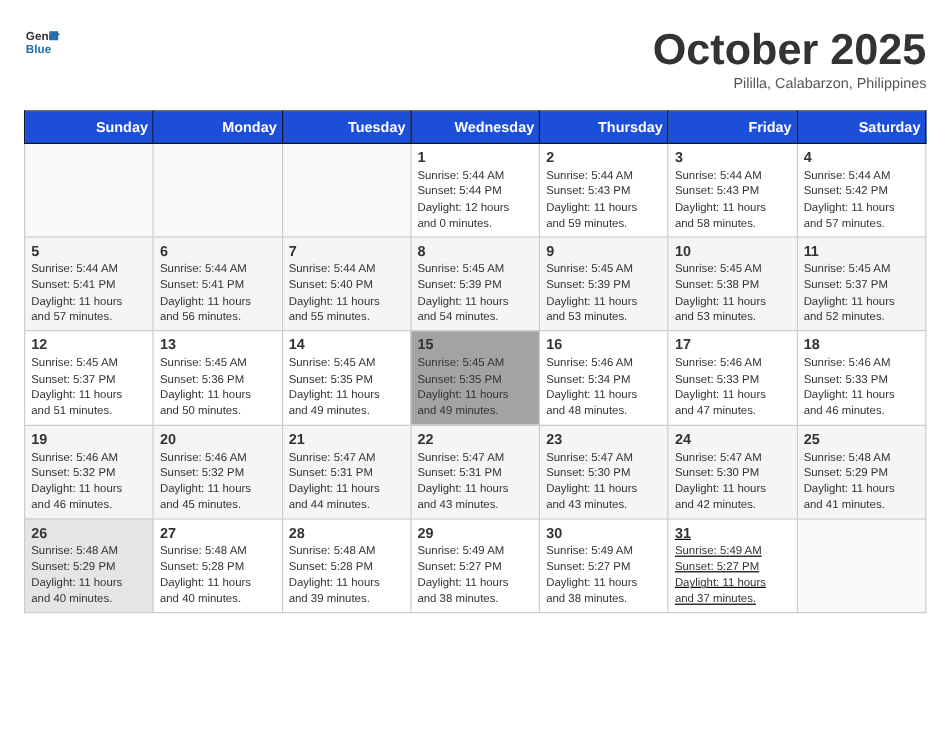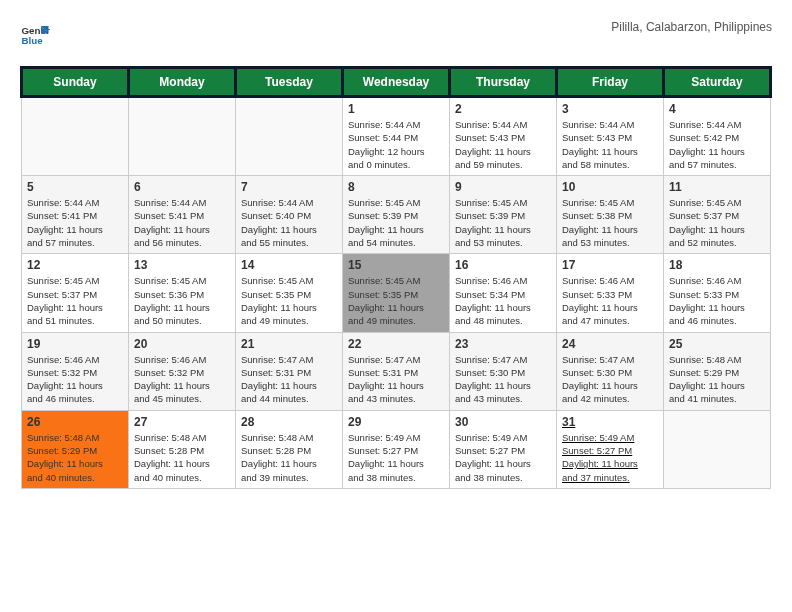--- a/index.html
+++ b/index.html
@@ -36,27 +36,27 @@
     .location-title {
       font-size: 12px;
       color: #555;
     }
     .calendar {
       width: 100%;
       border-collapse: collapse;
       border: 1px solid #ccc;
     }
     .calendar th {
-      background-color: #15803d;
+      background-color: #1d4ed8;
       color: #fff;
       font-size: 12px;
       font-weight: bold;
       padding: 6px 4px;
-      text-align: center;
-      border: 3px solid #0f172a;
+      text-align: right;
+      border: 1px solid #0f172a;
     }
     .calendar td {
       vertical-align: top;
       border: 1px solid #ccc;
       padding: 4px 5px;
       width: calc(100% / 7);
       min-height: 80px;
       background: #fff;
     }
     .calendar tr:nth-child(even) td {
@@ -88,20 +88,21 @@
 <div class="header-area">
   <div class="logo">
     <svg class="logo-icon" viewBox="0 0 40 40">
       <text x="2" y="18" font-size="13" font-weight="bold" fill="#333">General</text>
       <text x="2" y="32" font-size="13" font-weight="bold" fill="#1a6faf">Blue</text>
       <polygon points="28,8 38,8 38,18" fill="#1a6faf"></polygon>
       <polygon points="28,8 38,18 28,18" fill="#2b6cb0"></polygon>
     </svg>
   </div>
   <div class="title-area">
+    <div class="month-title">October 2025</div>
     <div class="location-title">Pililla, Calabarzon, Philippines</div>
   </div>
 </div>
 
 <table class="calendar">
   <thead>
     <tr>
     <th>Sunday</th>
         <th>Monday</th>
         <th>Tuesday</th>
@@ -217,21 +218,21 @@
         <td style="background: rgb(245, 245, 245);">
           <span class="day-number">24</span>
           <div class="day-info">Sunrise: 5:47 AM<br>Sunset: 5:30 PM<br>Daylight: 11 hours<br>and 42 minutes.</div>
         </td>
         <td style="background: rgb(245, 245, 245);">
           <span class="day-number">25</span>
           <div class="day-info">Sunrise: 5:48 AM<br>Sunset: 5:29 PM<br>Daylight: 11 hours<br>and 41 minutes.</div>
         </td>
       </tr>
       <tr style="background: rgb(255, 255, 255);">
-        <td style="background: #f97316;">
+        <td style="background: #e5e5e5;">
           <span class="day-number">26</span>
           <div class="day-info">Sunrise: 5:48 AM<br>Sunset: 5:29 PM<br>Daylight: 11 hours<br>and 40 minutes.</div>
         </td>
         <td style="background: rgb(255, 255, 255);">
           <span class="day-number">27</span>
           <div class="day-info">Sunrise: 5:48 AM<br>Sunset: 5:28 PM<br>Daylight: 11 hours<br>and 40 minutes.</div>
         </td>
         <td style="background: rgb(255, 255, 255);">
           <span class="day-number">28</span>
           <div class="day-info">Sunrise: 5:48 AM<br>Sunset: 5:28 PM<br>Daylight: 11 hours<br>and 39 minutes.</div>

